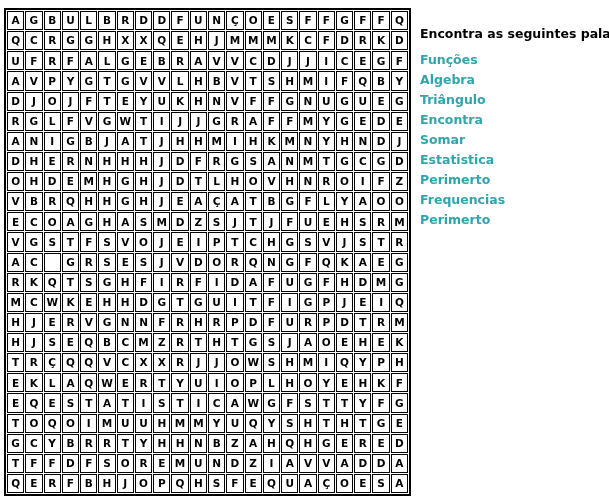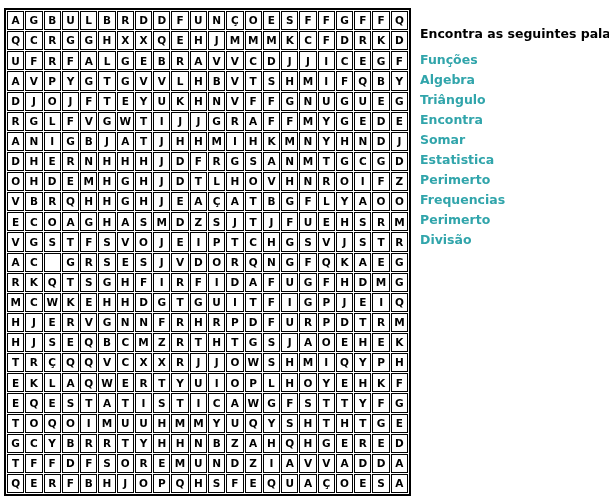--- a/index.html
+++ b/index.html
@@ -604,17 +604,16 @@
     <div>
         <div class="word" style="color: rgb(49, 165, 171);">Funções</div>
         <div class="word" style="color: rgb(49, 165, 171);">Algebra</div>
         <div class="word" style="color: rgb(49, 165, 171);">Triângulo</div>
         <div class="word" style="color: rgb(49, 165, 171);">Encontra</div>
         <div class="word" style="color: rgb(49, 165, 171);">Somar</div>
         <div class="word" style="color: rgb(49, 165, 171);">Estatistica</div>
         <div class="word" style="color: rgb(49, 165, 171);">Perimerto</div>
         <div class="word" style="color: rgb(49, 165, 171);">Frequencias</div>
         <div class="word" style="color: rgb(49, 165, 171);">Perimerto</div>
-        <div class="word" style="color: rgb(49, 165, 171);">Divisão</div>
       </div>
   </div>
 
 </div>
 
 </body></html>

